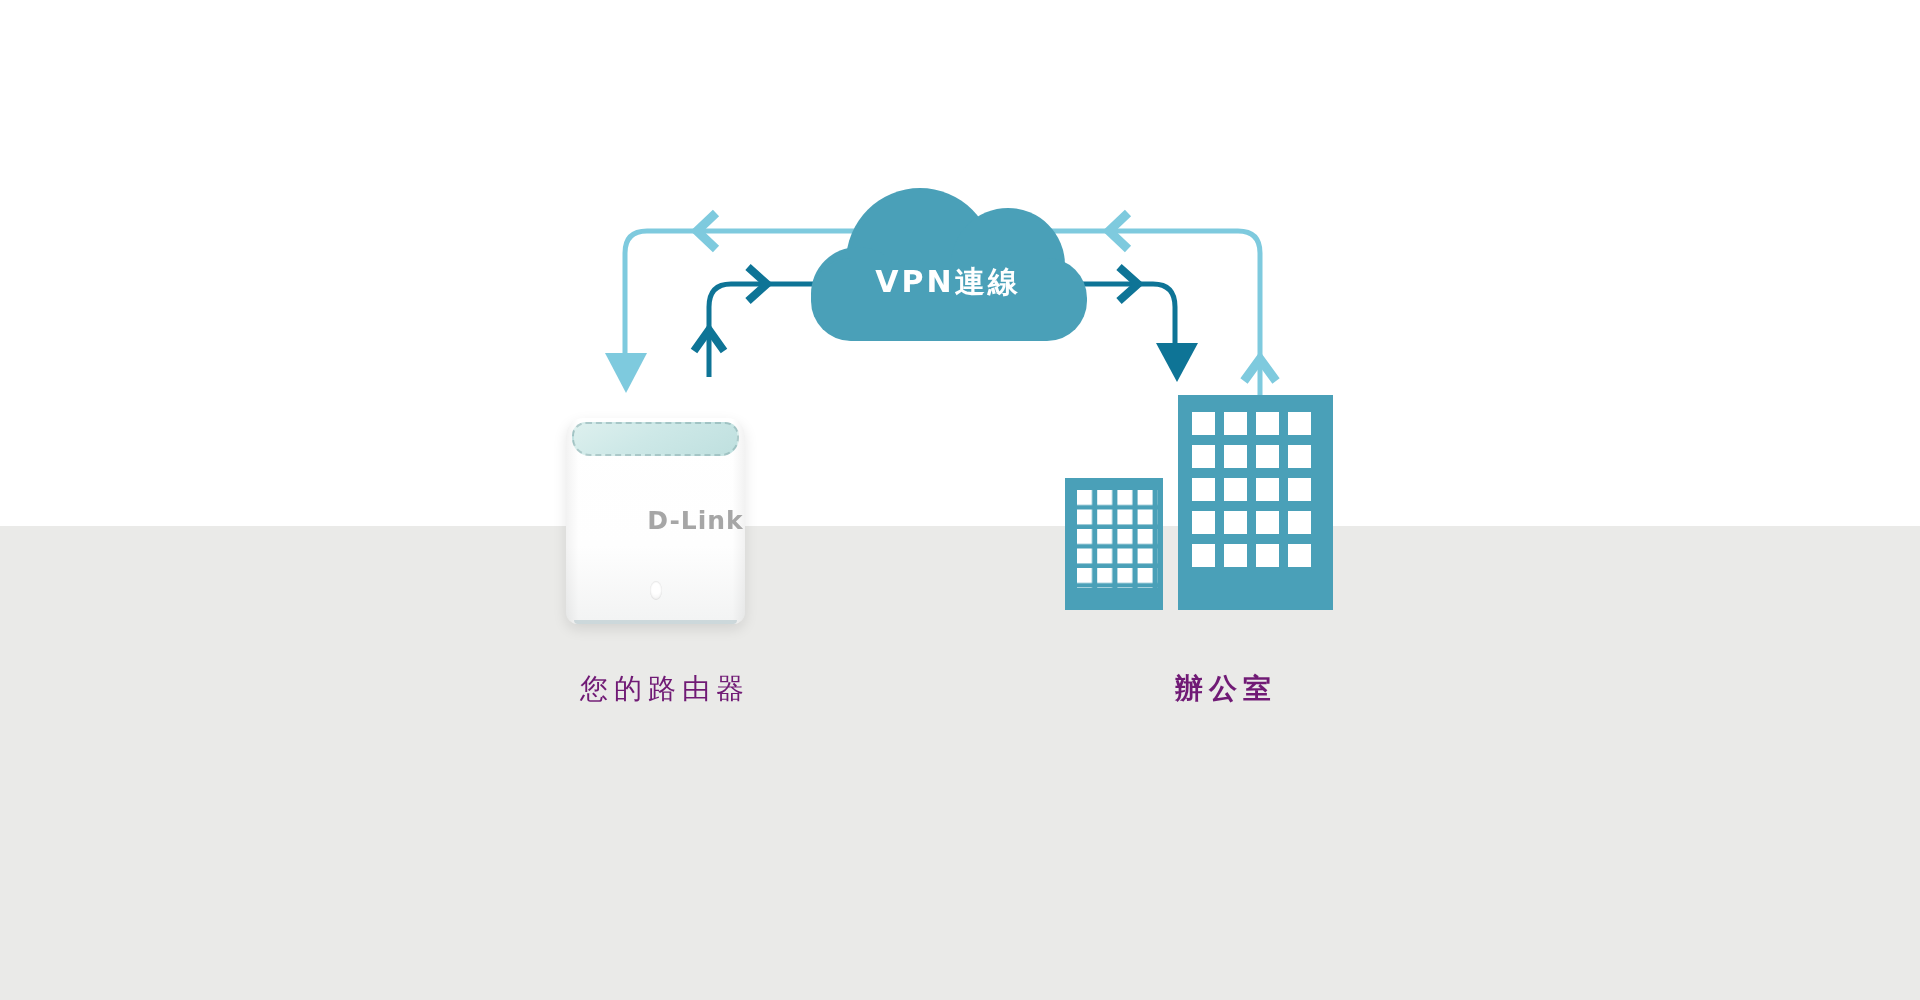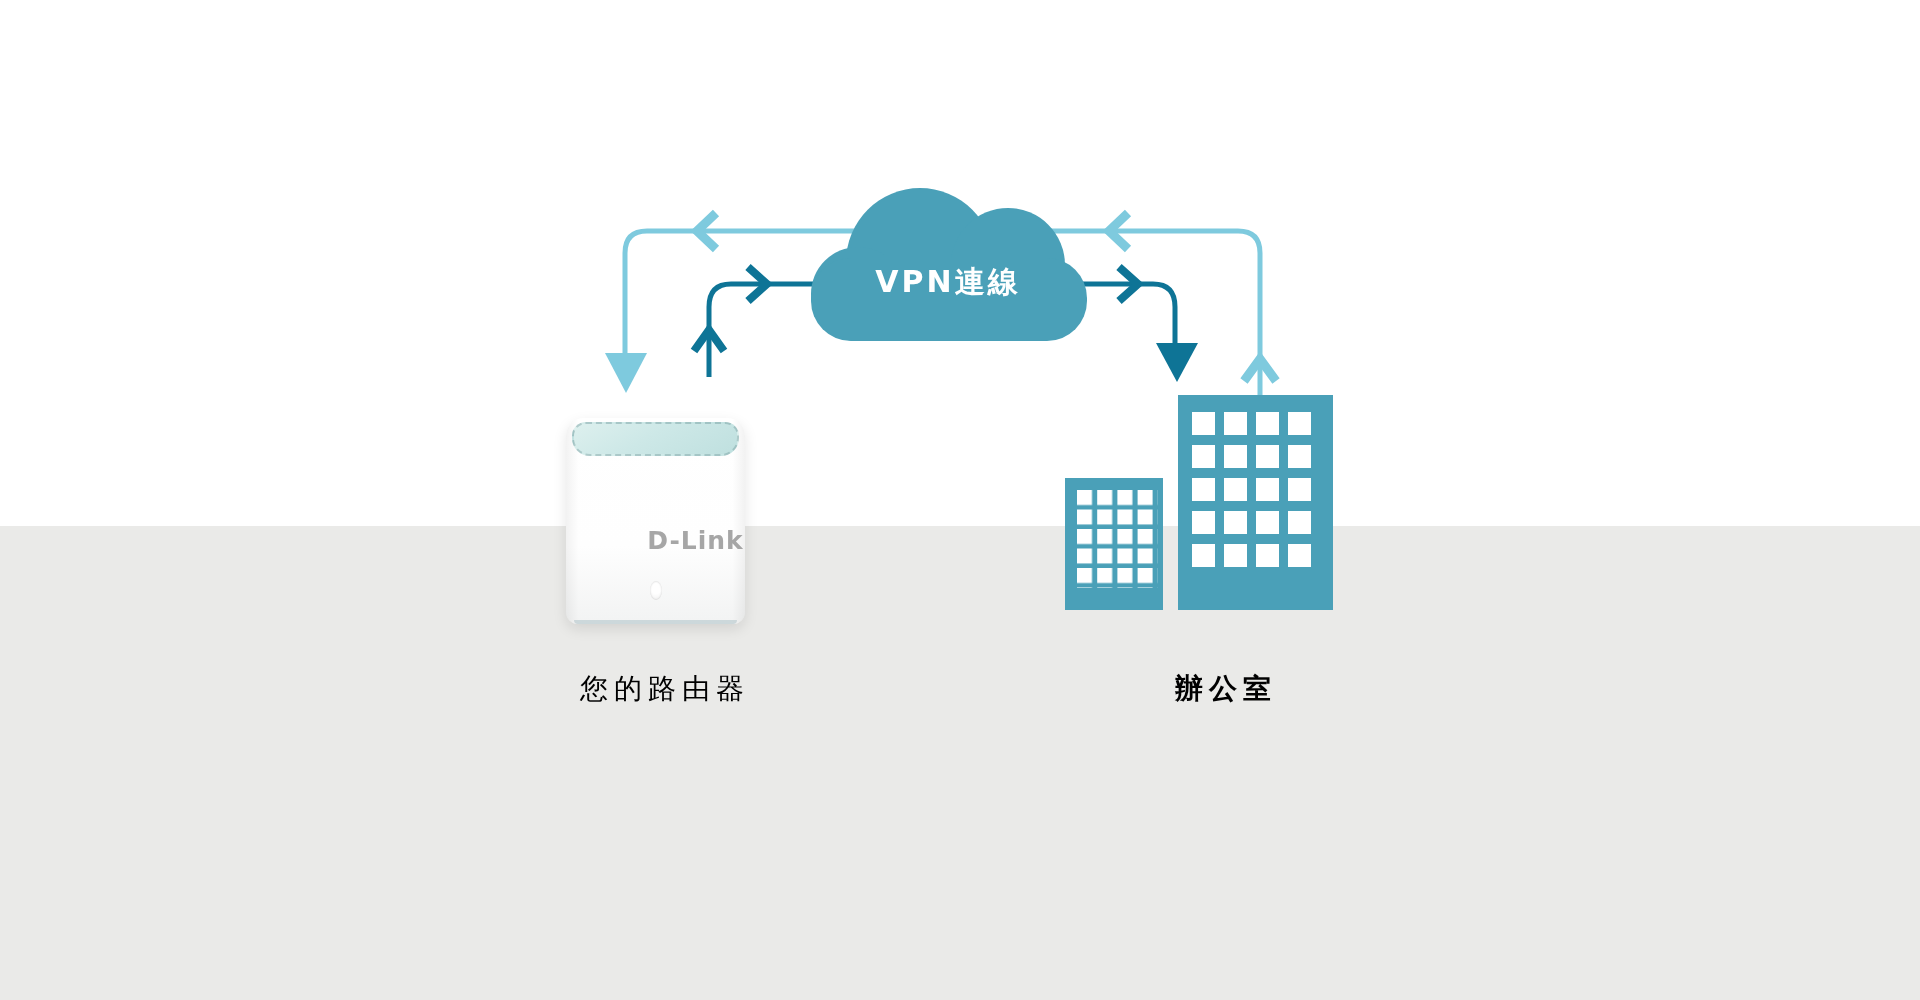--- a/index.html
+++ b/index.html
@@ -35,33 +35,33 @@
     background:#c5d2d6;border-radius:0 0 8px 8px;opacity:.85;
   }
   .router-top{
     position:absolute;left:6px;right:6px;top:4px;height:34px;
     background:linear-gradient(150deg,#ddf0ee 0%,#cde8e7 45%,#bfe0df 100%);
     border:2px dashed rgba(110,150,152,0.40);
     border-radius:14px 14px 18px 18px;
     box-sizing:border-box;
   }
   .router-brand{
-    position:absolute;left:0;top:108px;width:100%;text-align:center;
+    position:absolute;left:0;top:88px;width:100%;text-align:center;
     color:#A6A6A6;font-weight:bold;font-size:25px;letter-spacing:1px;padding-left:40px;
   }
   .router-led{
     position:absolute;left:50%;top:163px;transform:translateX(-50%);
     width:12px;height:19px;border-radius:50%;
     background:radial-gradient(circle at 50% 40%, #ffffff 40%, #efefef 100%);
     box-shadow:inset 0 0 2px rgba(0,0,0,0.18);
   }
 
   .caption{
     position:absolute;width:300px;text-align:center;
-    color:#000000;font-size:28px;font-weight:500;letter-spacing:6px;
+    color:#701a75;font-size:28px;font-weight:500;letter-spacing:6px;
   }
   .caption-router{left:515px;top:670px;}
   .caption-office{left:1076px;top:670px;font-weight:bold;}
 </style>
 </head>
 <body>
 
 <div class="stage">
 
   <div class="ground"></div>

